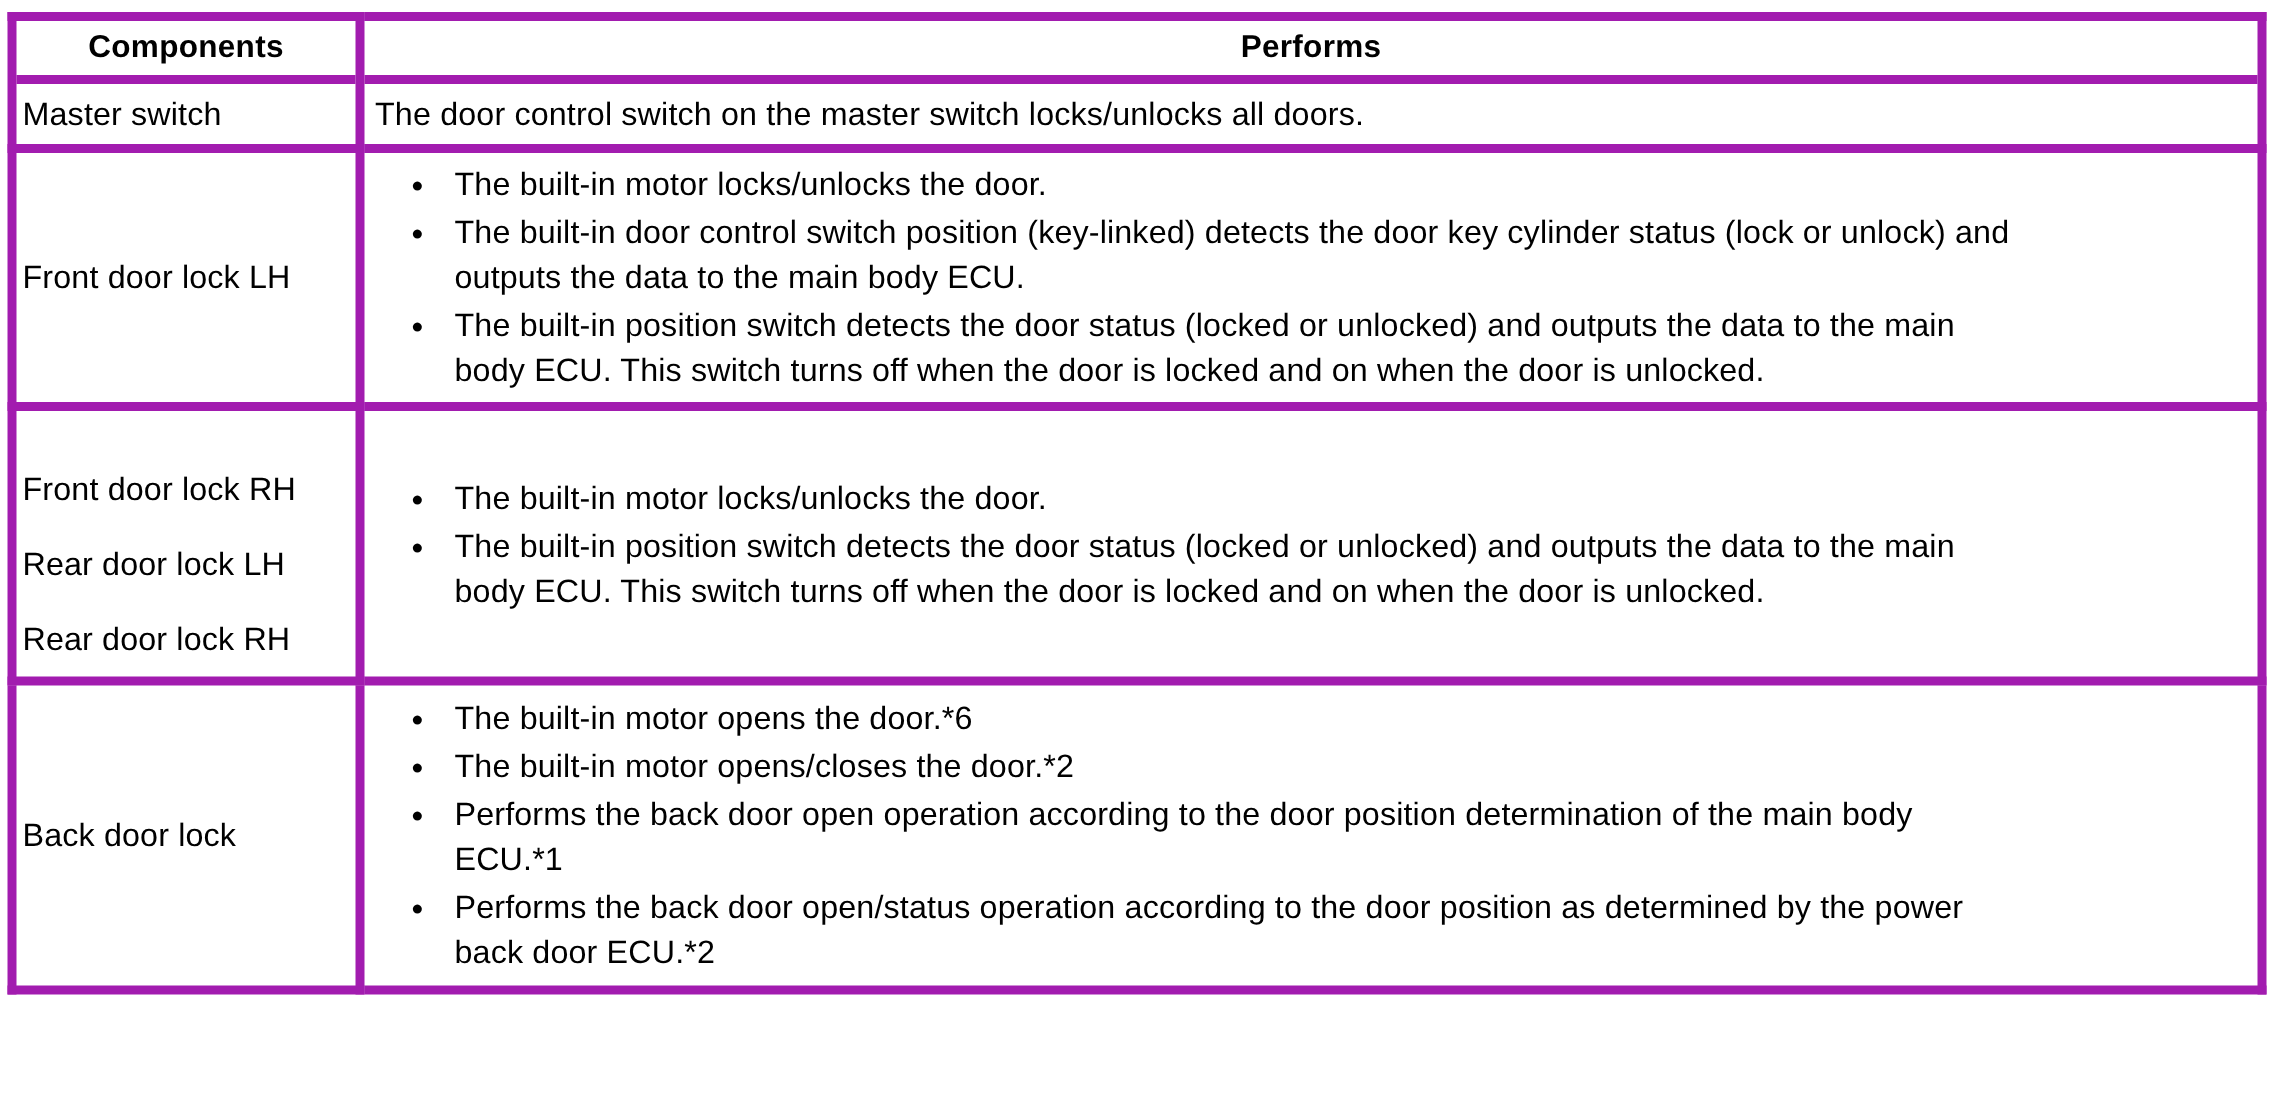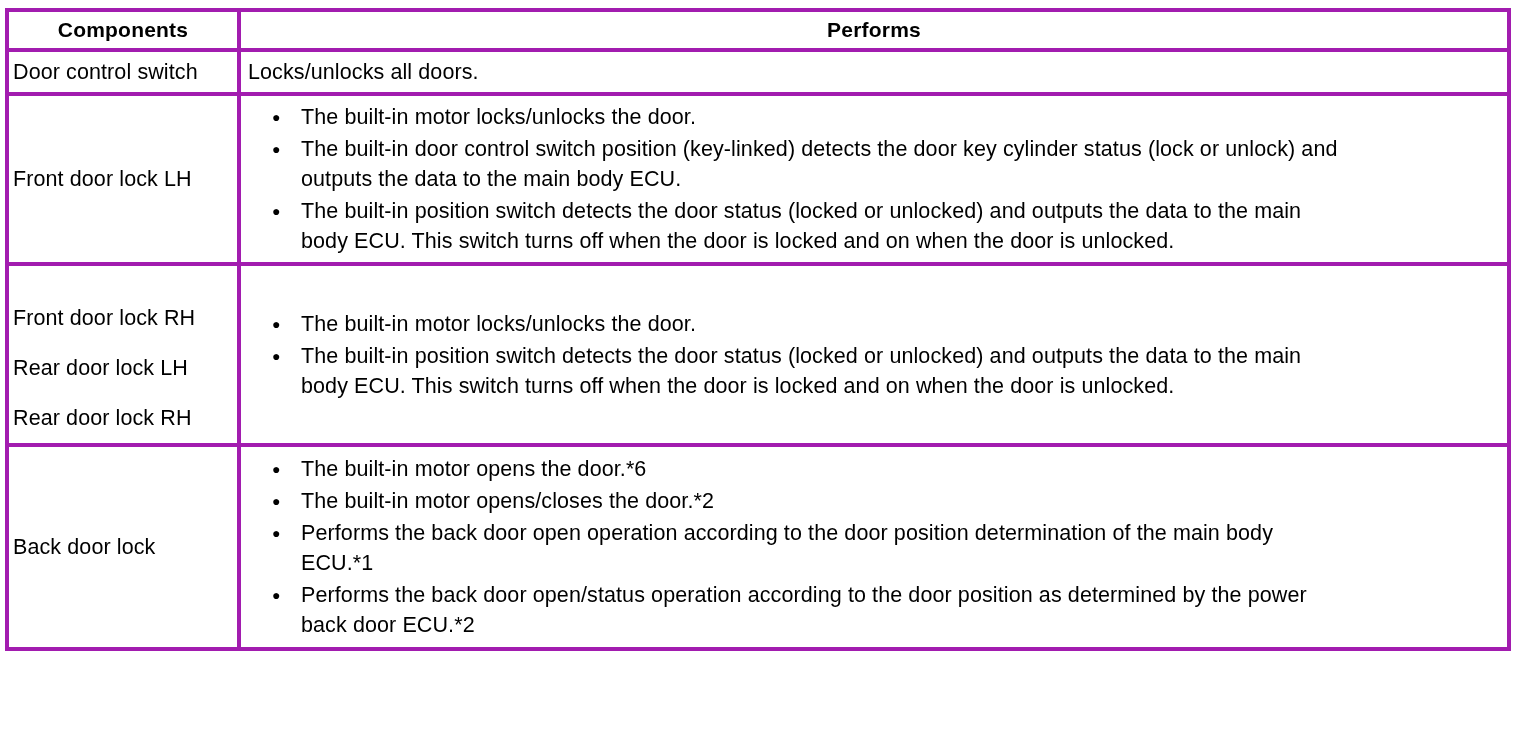--- a/index.html
+++ b/index.html
@@ -14,21 +14,21 @@
   }
   table.doc-table {
     border-collapse: collapse;
     table-layout: fixed;
     width: 1506px;
     margin: 8px 0 0 5px;
     border: 4px solid #000;
   }
   col.c1 { width: 232px; }
   th, td {
-    border: 4px solid #a21caf;
+    border: 6px solid #a21caf;
     vertical-align: middle;
     overflow: hidden;
   }
   th {
     border-bottom-width: 4px;
     font-size: 21px;
     font-weight: bold;
     text-align: center;
     height: 34px;
     letter-spacing: 0.2px;
@@ -77,29 +77,29 @@
       <col>
     </colgroup>
   <thead>
     <tr>
       <th>Components</th>
       <th>Performs</th>
     </tr>
   </thead>
   <tbody>
 
-
     <tr>
       <td class="comp h40">
-        <span class="ln">Door control switch</span>
+        <span class="ln">Master switch</span>
       </td>
       <td class="func h40">
-        <span class="ln">Locks/unlocks all doors.</span>
+        <span class="ln">The door control switch on the master switch locks/unlocks all doors.</span>
       </td>
     </tr>
+
 
 
     <tr>
       <td class="comp h166">
         <span class="ln">Front door lock LH</span>
       </td>
       <td class="func h166">
         <ul class="fn-list">
           <li>
             <span class="blt">●</span>

